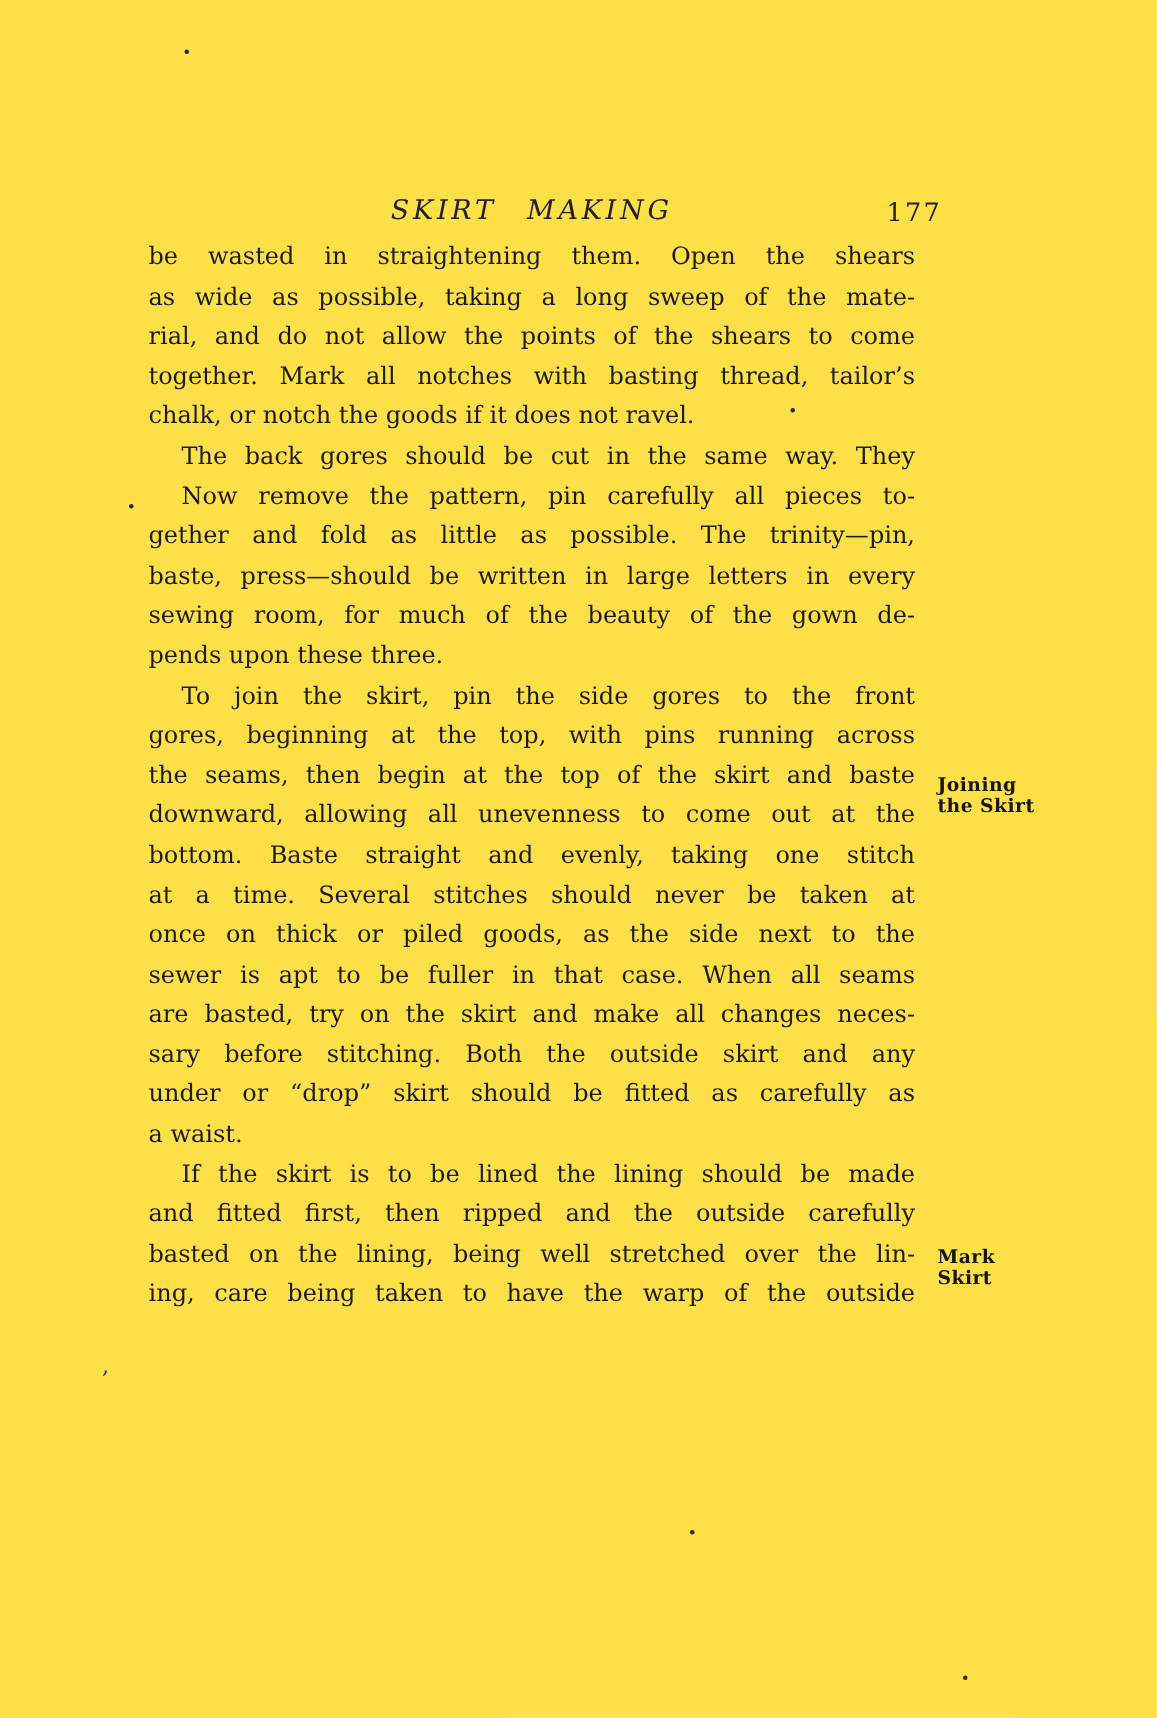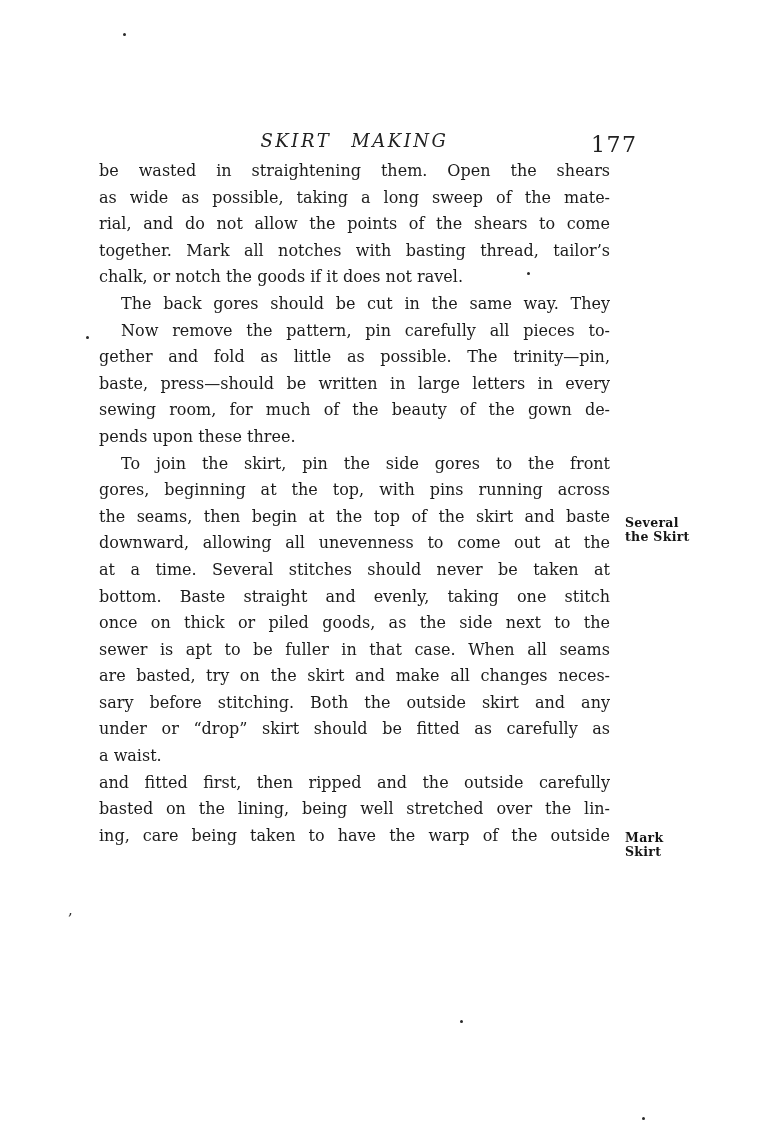--- a/index.html
+++ b/index.html
@@ -4,21 +4,21 @@
 <style>
   html, body {
     margin: 0;
     padding: 0;
     background: #e8e8e8;
   }
   #page {
     position: relative;
     width: 771px;
     height: 1145px;
-    background: #ffffff;
+    background: #fde047;
     overflow: hidden;
     font-family: "DejaVu Serif", "Liberation Serif", serif;
     color: #1b1b1b;
   }
   
   #running-header {
     position: absolute;
     left: 99px;
     top: 130px;
     width: 511px;
@@ -28,21 +28,21 @@
     font-style: italic;
     font-size: 18px;
     letter-spacing: 2.5px;
     word-spacing: 12px;
     color: #222;
   }
   #page-number {
     position: absolute;
     left: 591px;
     top: 132px;
-    font-size: 22px;
+    font-size: 17px;
     letter-spacing: 1.5px;
     color: #222;
   }
   
   #text-block {
     position: absolute;
     left: 99px;
     top: 158px;
     width: 511px;
   }
@@ -113,35 +113,36 @@
       <div class="text-line indent-line"><span class="seg-roman">The back gores should be cut in the same way.  They</span></div>
       <div class="text-line indent-line"><span class="seg-roman">Now remove the pattern, pin carefully all pieces to-</span></div>
       <div class="text-line"><span class="seg-roman">gether and fold as little as possible.  The trinity—</span><span class="seg-italic">pin,</span></div>
       <div class="text-line"><span class="seg-italic">baste, press</span><span class="seg-roman">—should be written in large letters in every</span></div>
       <div class="text-line"><span class="seg-roman">sewing room, for much of the beauty of the gown de-</span></div>
       <div class="text-line last-line"><span class="seg-roman">pends upon these three.</span></div>
       <div class="text-line indent-line"><span class="seg-roman">To join the skirt, pin the side gores to the front</span></div>
       <div class="text-line"><span class="seg-roman">gores, beginning at the top, with pins running across</span></div>
       <div class="text-line"><span class="seg-roman">the seams, then begin at the top of the skirt and baste</span></div>
       <div class="text-line"><span class="seg-italic">downward, allowing all unevenness to come out at the</span></div>
+      <div class="text-line"><span class="seg-roman">bottom.  Baste straight and evenly, taking one stitch</span></div>
       <div class="text-line"><span class="seg-roman">at a time.  Several stitches should never be taken at</span></div>
-      <div class="text-line"><span class="seg-roman">bottom.  Baste straight and evenly, taking one stitch</span></div>
       <div class="text-line"><span class="seg-roman">once on thick or piled goods, as the side next to the</span></div>
       <div class="text-line"><span class="seg-roman">sewer is apt to be fuller in that case.  When all seams</span></div>
       <div class="text-line"><span class="seg-roman">are basted, try on the skirt and make all changes neces-</span></div>
       <div class="text-line"><span class="seg-roman">sary before stitching.  Both the outside skirt and any</span></div>
       <div class="text-line"><span class="seg-roman">under or “drop” skirt should be fitted as carefully as</span></div>
       <div class="text-line last-line"><span class="seg-roman">a waist.</span></div>
+      <div class="text-line indent-line"><span class="seg-roman">If the skirt is to be lined the lining should be made</span></div>
       <div class="text-line"><span class="seg-roman">and fitted first, then ripped and the outside carefully</span></div>
       <div class="text-line"><span class="seg-roman">basted on the lining, being well stretched over the lin-</span></div>
       <div class="text-line"><span class="seg-roman">ing, care being taken to have the warp of the outside</span></div>
     </div>
 
 <div class="margin-note" style="top: 516px;">
-      <div>Several</div>
+      <div>Joining</div>
       <div>the Skirt</div>
     </div>
     <div class="margin-note" style="top: 831px;">
       <div>Mark</div>
       <div>Skirt</div>
     </div>
     <div class="speck" style="left: 123px; top: 33px;"></div>
     <div class="speck" style="left: 527px; top: 272px;"></div>
     <div class="speck" style="left: 86px; top: 336px;"></div>
     <div class="speck glyph" style="left: 68px; top: 903px;">,</div>

